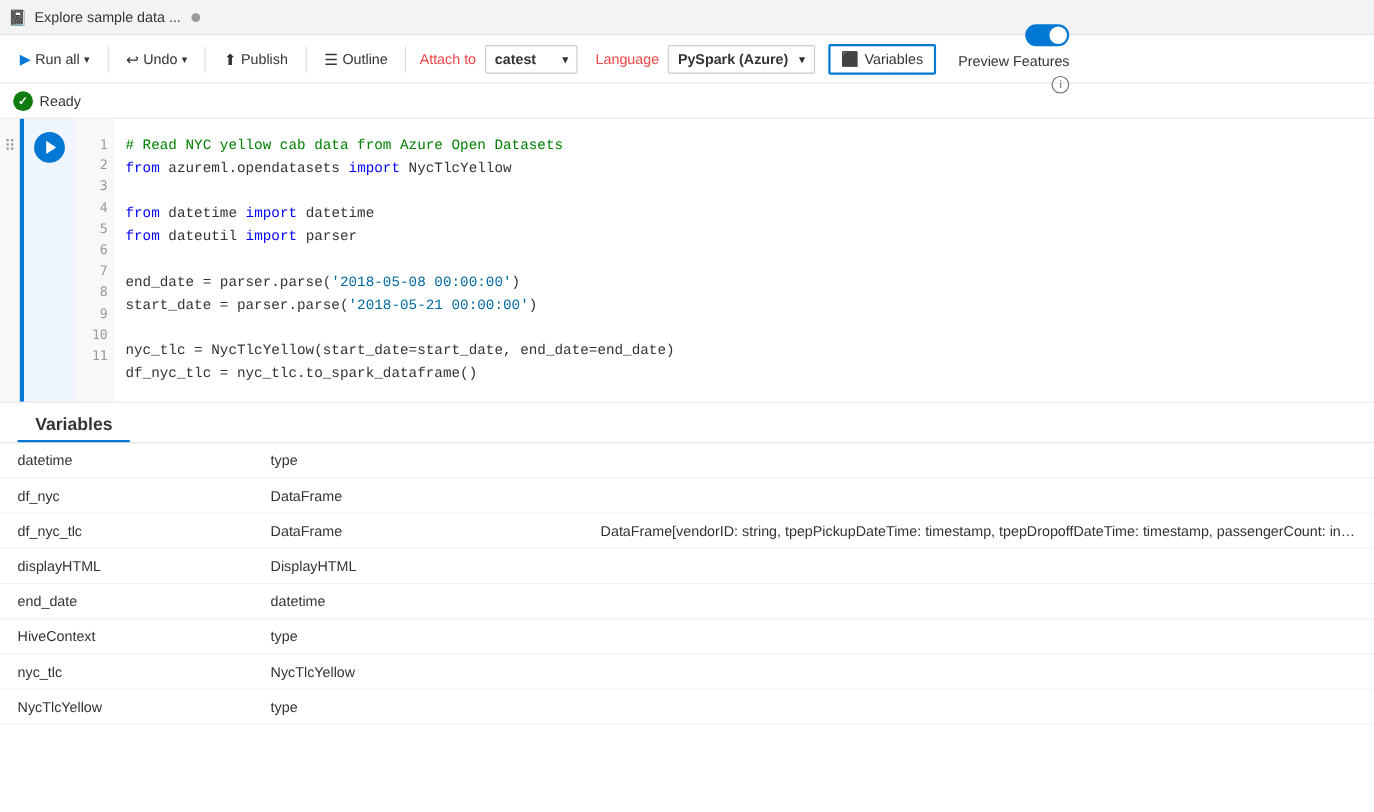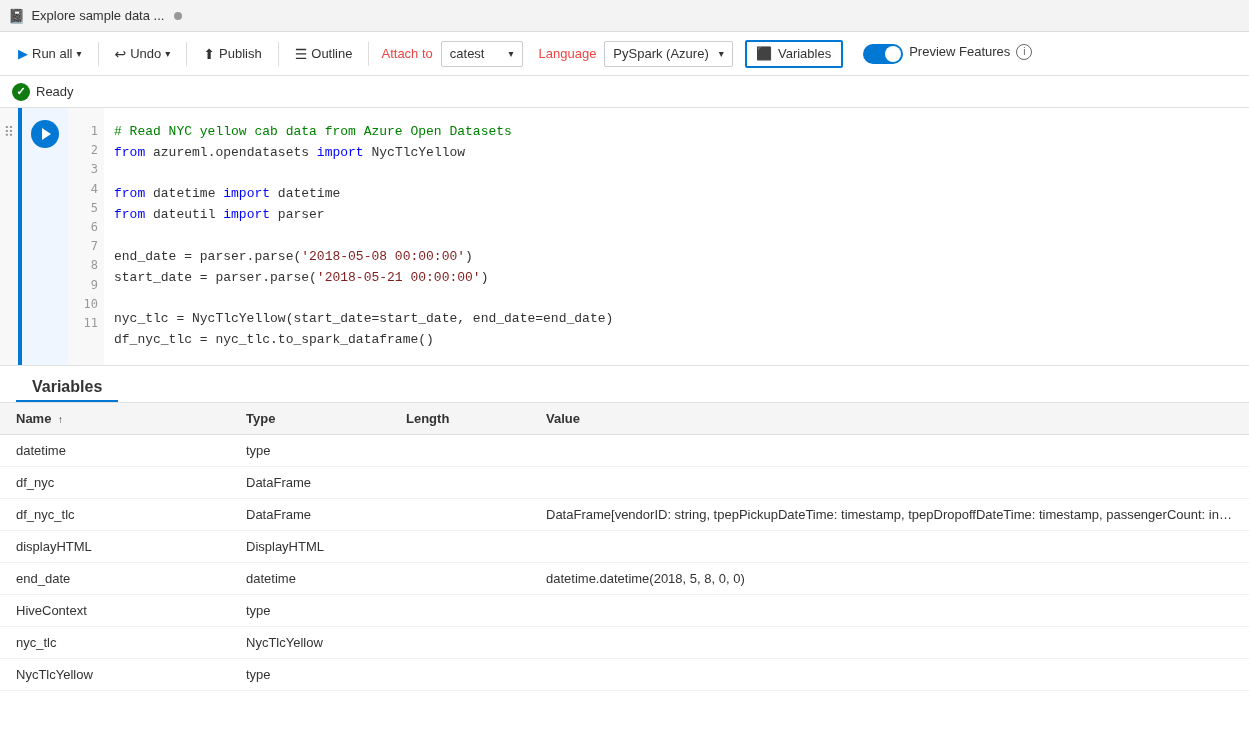--- a/index.html
+++ b/index.html
@@ -49,20 +49,21 @@
       display: flex;
       align-items: center;
       gap: 4px;
       padding: 4px 8px;
       border: 1px solid #ccc;
       background: #fff;
       cursor: pointer;
       font-size: 13px;
       border-radius: 2px;
       height: 26px;
+      font-weight: bold;
     }
     .toolbar-label {
       font-size: 13px;
       color: #ef4444;
       padding: 0 4px;
     }
     .variables-btn {
       display: flex;
       align-items: center;
       gap: 5px;
@@ -70,22 +71,23 @@
       border: 2px solid #0078d4;
       background: #fff;
       cursor: pointer;
       font-size: 13px;
       color: #333;
       border-radius: 2px;
       height: 28px;
     }
     .toggle-switch {
       display: flex;
-      align-items: flex-start;
+      align-items: flex-end;
       gap: 6px;
+      flex-direction: column;
     }
     .toggle-track {
       width: 40px;
       height: 20px;
       background: #0078d4;
       border-radius: 10px;
       position: relative;
       cursor: pointer;
     }
     .toggle-thumb {
@@ -185,21 +187,21 @@
       flex: 1;
       padding: 14px 10px;
       font-family: 'Consolas', 'Courier New', monospace;
       font-size: 13px;
       line-height: 1.6;
       background: #fff;
       white-space: pre;
     }
     .code-comment { color: #008000; }
     .code-keyword { color: #0000ff; }
-    .code-string { color: #7f1d1d; }
+    .code-string { color: #0369a1; }
     .code-normal { color: #333; }
 
     
     .variables-section {
       padding: 0;
     }
     .variables-title {
       padding: 12px 16px 4px;
       font-size: 16px;
       font-weight: 600;
@@ -326,29 +328,20 @@
 
 <span class="code-normal">nyc_tlc = NycTlcYellow(start_date=start_date, end_date=end_date)</span>
 <span class="code-normal">df_nyc_tlc = nyc_tlc.to_spark_dataframe()</span></div>
 </div>
 
 <div class="variables-section">
   <div style="border-bottom: 1px solid #e0e0e0; padding: 0;">
     <span class="variables-title">Variables</span>
   </div>
 
-  <div class="variables-header-row">
-    <div class="col-name">
-      <span>Name</span>
-      <span class="sort-icon">↑</span>
-    </div>
-    <div class="col-type">Type</div>
-    <div class="col-length">Length</div>
-    <div class="col-value">Value</div>
-  </div>
 
   <div id="variables-rows">
       <div class="variables-row">
     <div class="col-name">datetime</div>
     <div class="col-type">type</div>
     <div class="col-length"></div>
     <div class="col-value" style="overflow:hidden;text-overflow:ellipsis;white-space:nowrap;"><class 'datetime.datetime'=""></class></div>
   </div>
       <div class="variables-row">
     <div class="col-name">df_nyc</div>
@@ -364,21 +357,20 @@
       <div class="variables-row">
     <div class="col-name">displayHTML</div>
     <div class="col-type">DisplayHTML</div>
     <div class="col-length"></div>
     <div class="col-value" style="overflow:hidden;text-overflow:ellipsis;white-space:nowrap;"><notebookutils.visualization.displayhtml.displayhtml object="" at="" 0x7f021a4f42b0=""></notebookutils.visualization.displayhtml.displayhtml></div>
   </div>
       <div class="variables-row">
     <div class="col-name">end_date</div>
     <div class="col-type">datetime</div>
     <div class="col-length"></div>
-    <div class="col-value" style="overflow:hidden;text-overflow:ellipsis;white-space:nowrap;">datetime.datetime(2018, 5, 8, 0, 0)</div>
   </div>
       <div class="variables-row">
     <div class="col-name">HiveContext</div>
     <div class="col-type">type</div>
     <div class="col-length"></div>
     <div class="col-value" style="overflow:hidden;text-overflow:ellipsis;white-space:nowrap;"><class 'pyspark.sql.context.hivecontext'=""></class></div>
   </div>
       <div class="variables-row">
     <div class="col-name">nyc_tlc</div>
     <div class="col-type">NycTlcYellow</div>

